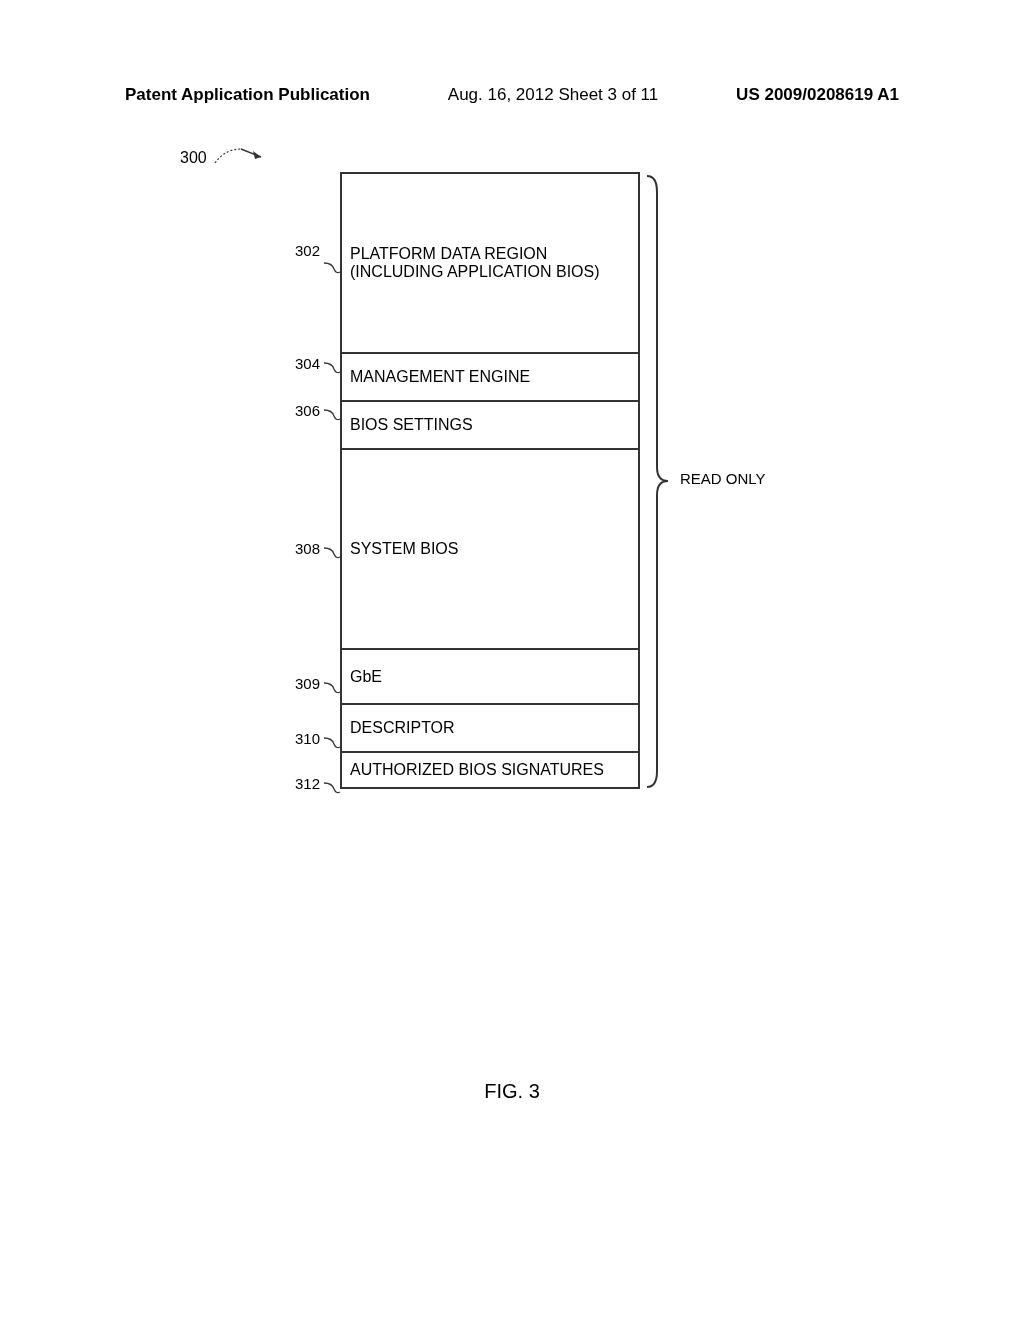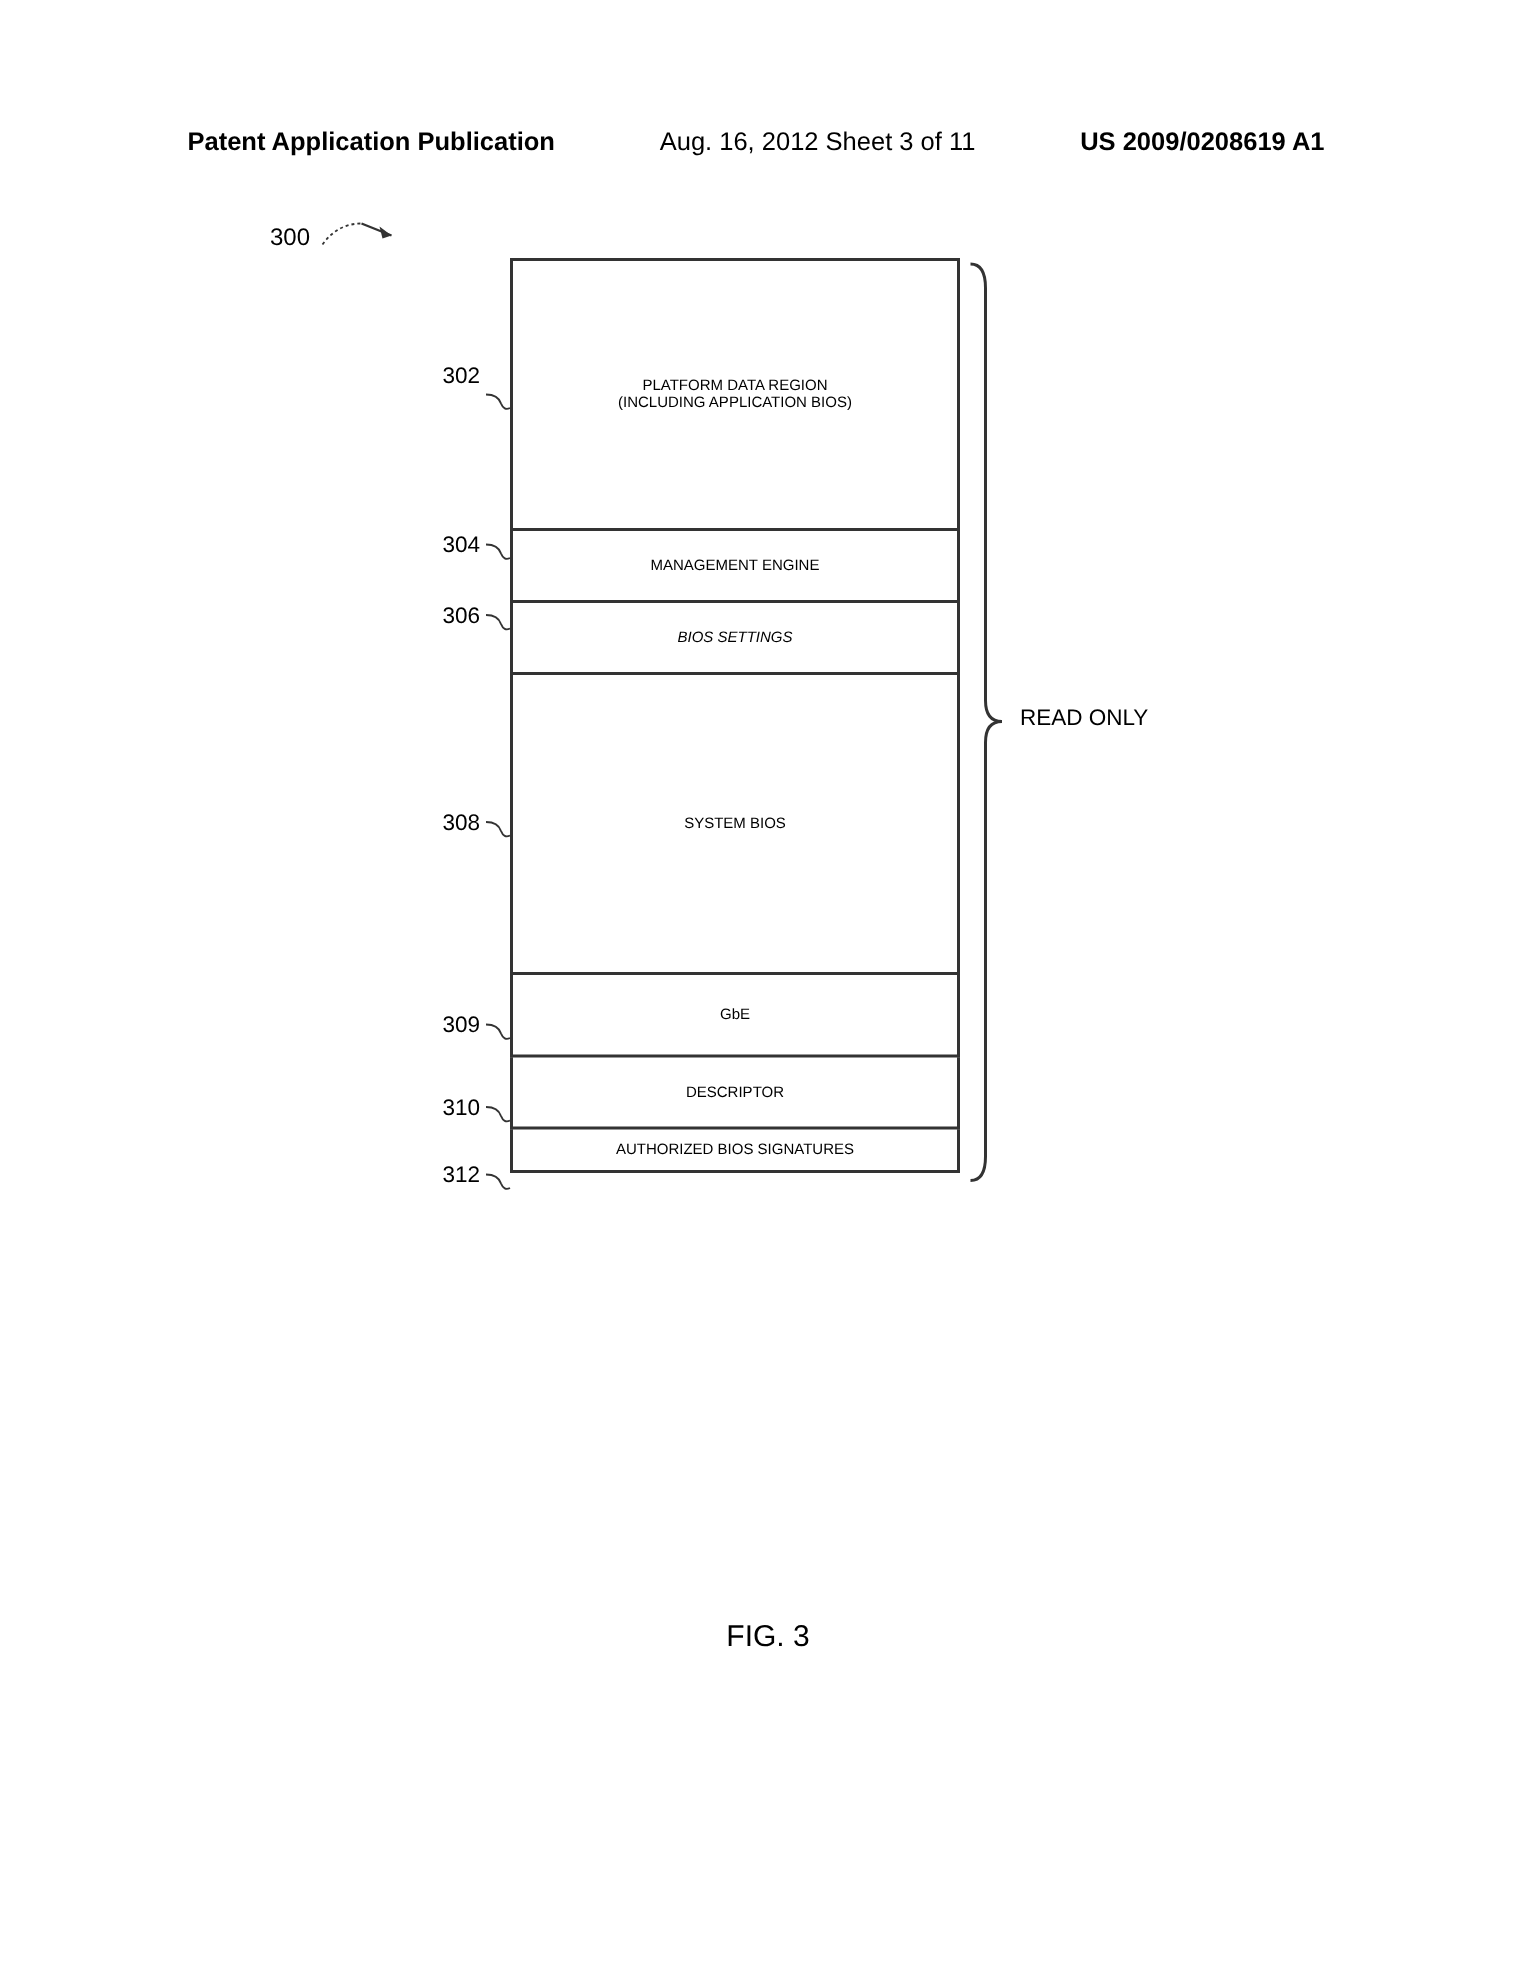--- a/index.html
+++ b/index.html
@@ -11,21 +11,21 @@
       font-family: Arial, Helvetica, sans-serif;
       background: white;
       width: 1024px;
       height: 1320px;
       position: relative;
     }
     .header {
       position: absolute;
       top: 85px;
       left: 0;
-      right: 16px;
+      right: 0;
       display: flex;
       justify-content: space-between;
       padding: 0 125px;
       font-size: 17px;
     }
     .header-left {
       font-weight: bold;
     }
     .header-center {
       font-weight: normal;
@@ -57,28 +57,28 @@
       left: 160px;
       width: 300px;
     }
     .memory-table {
       border: 2px solid #333;
       border-collapse: collapse;
       width: 100%;
     }
     .memory-table td {
       border: 2px solid #333;
-      text-align: center;
-      font-size: 10px;
+      text-align: left;
+      font-size: 16px;
       padding: 8px;
       vertical-align: middle;
     }
     .row-302 { height: 180px; }
     .row-304 { height: 48px; }
-    .row-306 { height: 48px; font-style: italic; }
+    .row-306 { height: 48px; }
     .row-308 { height: 200px; }
     .row-309 { height: 55px; }
     .row-310 { height: 48px; }
     .row-312 { height: 24px; }
     .ref-label {
       position: absolute;
       font-size: 15px;
       text-align: right;
       width: 40px;
     }

